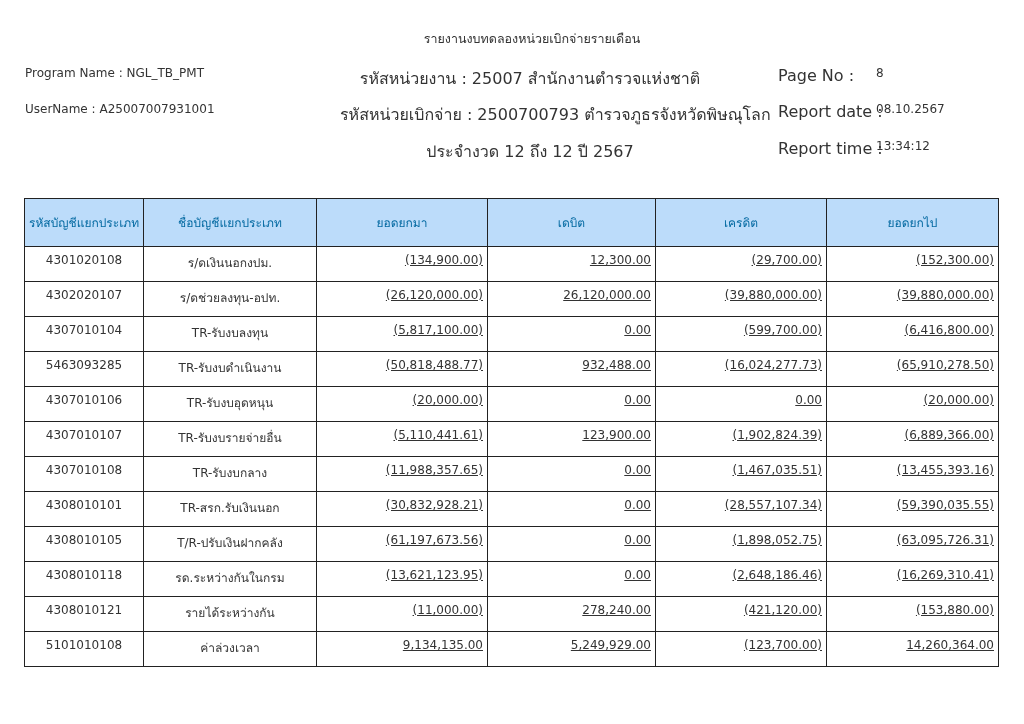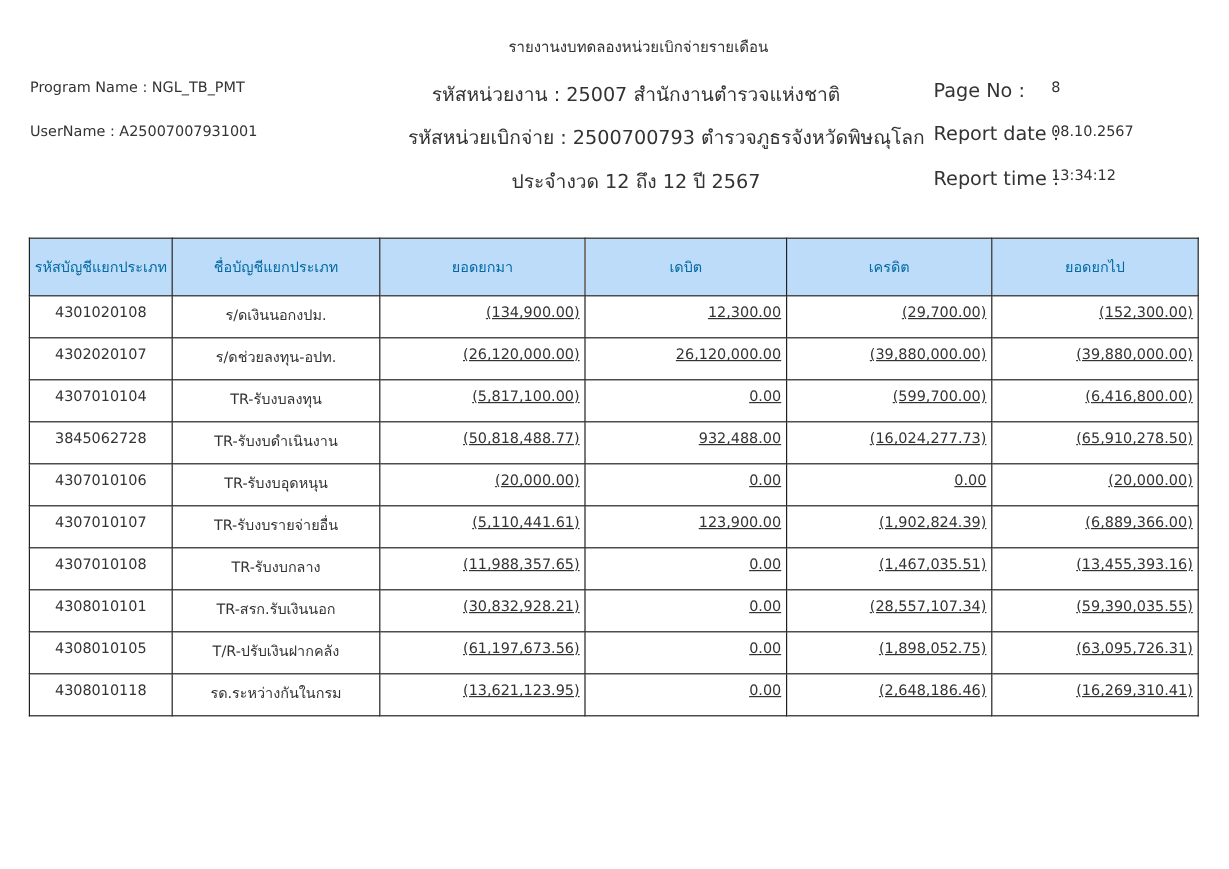--- a/index.html
+++ b/index.html
@@ -119,21 +119,21 @@
       </tr>
       <tr>
         <td class="txt">4307010104</td>
         <td class="txt">TR-รับงบลงทุน</td>
         <td class="num">(5,817,100.00)</td>
         <td class="num">0.00</td>
         <td class="num">(599,700.00)</td>
         <td class="num">(6,416,800.00)</td>
       </tr>
       <tr>
-        <td class="txt">3845062728</td>
+        <td class="txt">5463093285</td>
         <td class="txt">TR-รับงบดำเนินงาน</td>
         <td class="num">(50,818,488.77)</td>
         <td class="num">932,488.00</td>
         <td class="num">(16,024,277.73)</td>
         <td class="num">(65,910,278.50)</td>
       </tr>
       <tr>
         <td class="txt">4307010106</td>
         <td class="txt">TR-รับงบอุดหนุน</td>
         <td class="num">(20,000.00)</td>
@@ -174,14 +174,30 @@
         <td class="num">(63,095,726.31)</td>
       </tr>
       <tr>
         <td class="txt">4308010118</td>
         <td class="txt">รด.ระหว่างกันในกรม</td>
         <td class="num">(13,621,123.95)</td>
         <td class="num">0.00</td>
         <td class="num">(2,648,186.46)</td>
         <td class="num">(16,269,310.41)</td>
       </tr>
+      <tr>
+        <td class="txt">4308010121</td>
+        <td class="txt">รายได้ระหว่างกัน</td>
+        <td class="num">(11,000.00)</td>
+        <td class="num">278,240.00</td>
+        <td class="num">(421,120.00)</td>
+        <td class="num">(153,880.00)</td>
+      </tr>
+      <tr>
+        <td class="txt">5101010108</td>
+        <td class="txt">ค่าล่วงเวลา</td>
+        <td class="num">9,134,135.00</td>
+        <td class="num">5,249,929.00</td>
+        <td class="num">(123,700.00)</td>
+        <td class="num">14,260,364.00</td>
+      </tr>
     </tbody>
 </table>
 
 </body></html>

